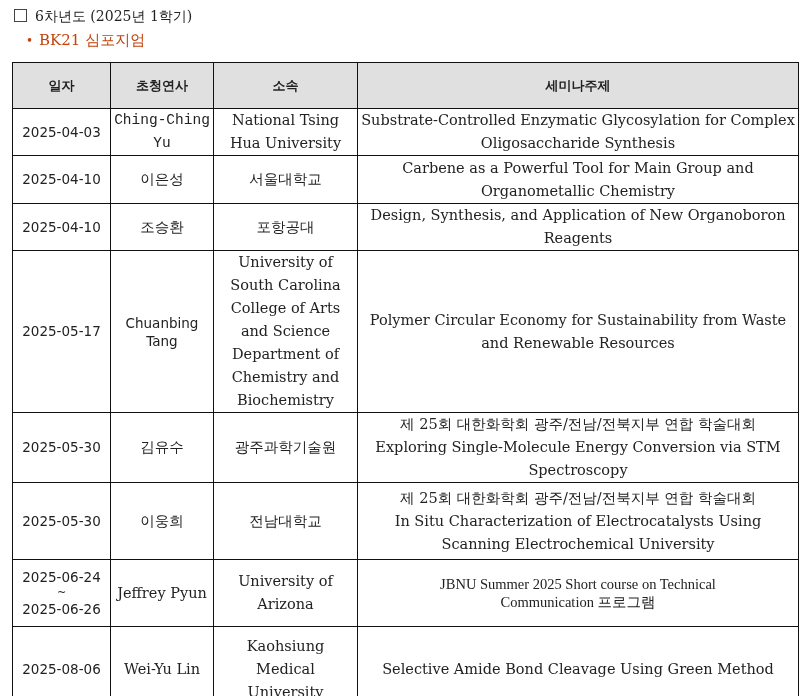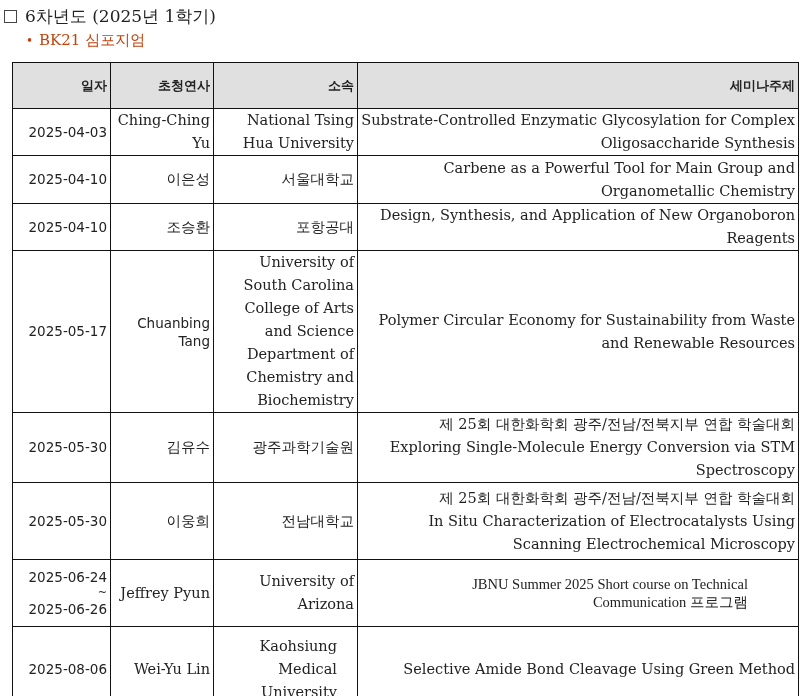--- a/index.html
+++ b/index.html
@@ -10,23 +10,23 @@
     body {
       width: 808px;
       height: 696px;
       position: relative;
       overflow: hidden;
       font-family: "DejaVu Serif", "Liberation Serif", serif;
       color: #222222;
     }
     .section-title {
       position: absolute;
-      left: 4px;
+      left: 14px;
       top: 6px;
-      font-size: 17px;
+      font-size: 14px;
       line-height: 20px;
       white-space: nowrap;
       color: #222;
     }
     .section-title .box {
       display: inline-block;
       width: 11px;
       height: 11px;
       border: 1px solid #444;
       margin-right: 8px;
@@ -52,21 +52,21 @@
       top: 62px;
       width: 786px;
       border-collapse: collapse;
       table-layout: fixed;
       font-size: 14.5px;
       line-height: 23px;
     }
     table.schedule th,
     table.schedule td {
       border: 1.5px solid #111;
-      text-align: right;
+      text-align: center;
       vertical-align: middle;
       padding: 0 3px;
       word-break: break-word;
     }
     table.schedule th {
       background: #e0e0e0;
       font-family: "DejaVu Sans", "Liberation Sans", sans-serif;
       font-weight: bold;
       font-size: 13px;
       height: 45px;
@@ -105,21 +105,21 @@
     <tr>
       <th>일자</th>
       <th>초청연사</th>
       <th>소속</th>
       <th>세미나주제</th>
     </tr>
   </thead>
   <tbody>
     <tr style="height:47px;">
       <td class="date">2025-04-03</td>
-      <td style="word-break:break-all;">Ching-Ching Yu</td>
+      <td style="word-break:break-all;font-family:Liberation Mono, monospace;">Ching-Ching Yu</td>
       <td>National Tsing Hua University</td>
       <td class="topic">Substrate-Controlled Enzymatic Glycosylation for Complex Oligosaccharide Synthesis</td>
     </tr>
     <tr style="height:48px;">
       <td class="date">2025-04-10</td>
       <td>이은성</td>
       <td>서울대학교</td>
       <td class="topic">Carbene as a Powerful Tool for Main Group and Organometallic Chemistry</td>
     </tr>
     <tr style="height:47px;">
@@ -142,21 +142,21 @@
         <span class="line">제 25회 대한화학회 광주/전남/전북지부 연합 학술대회</span>
         <span class="line">Exploring Single-Molecule Energy Conversion via STM Spectroscopy</span>
       </td>
     </tr>
     <tr style="height:77px;">
       <td class="date">2025-05-30</td>
       <td>이웅희</td>
       <td>전남대학교</td>
       <td class="topic">
         <span class="line">제 25회 대한화학회 광주/전남/전북지부 연합 학술대회</span>
-        <span class="line">In Situ Characterization of Electrocatalysts Using Scanning Electrochemical Microscopy</span>
+        <span class="line">In Situ Characterization of Electrocatalysts Using Scanning Electrochemical University</span>
       </td>
     </tr>
     <tr style="height:67px;">
       <td class="date" style="line-height:18px;">
         <span class="line">2025-06-24</span>
         <span class="tilde">~</span>
         <span class="line">2025-06-26</span>
       </td>
       <td>Jeffrey Pyun</td>
       <td>University of Arizona</td>

